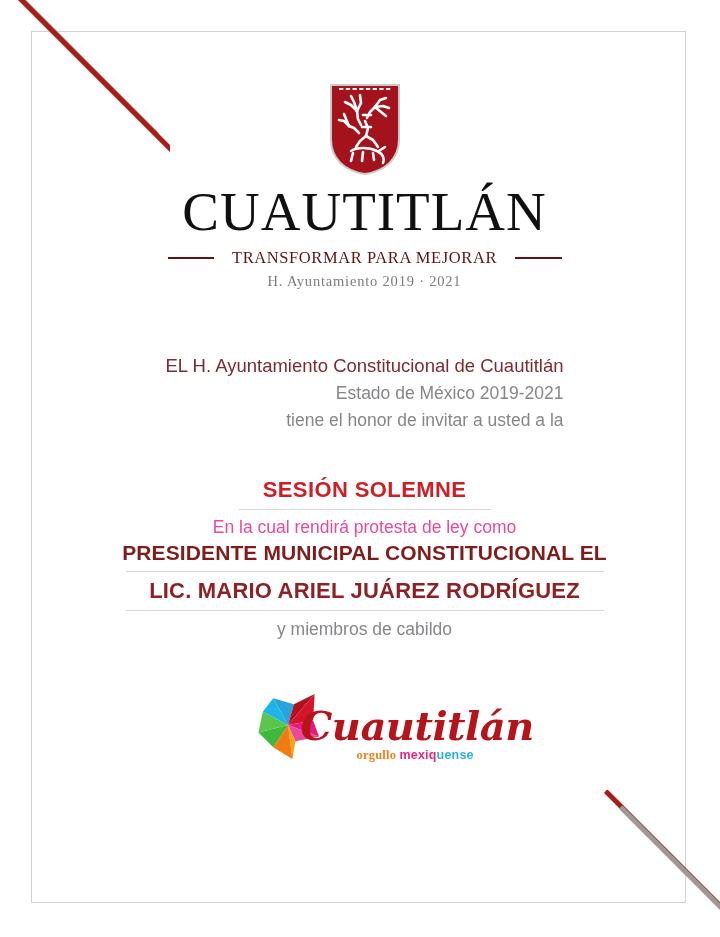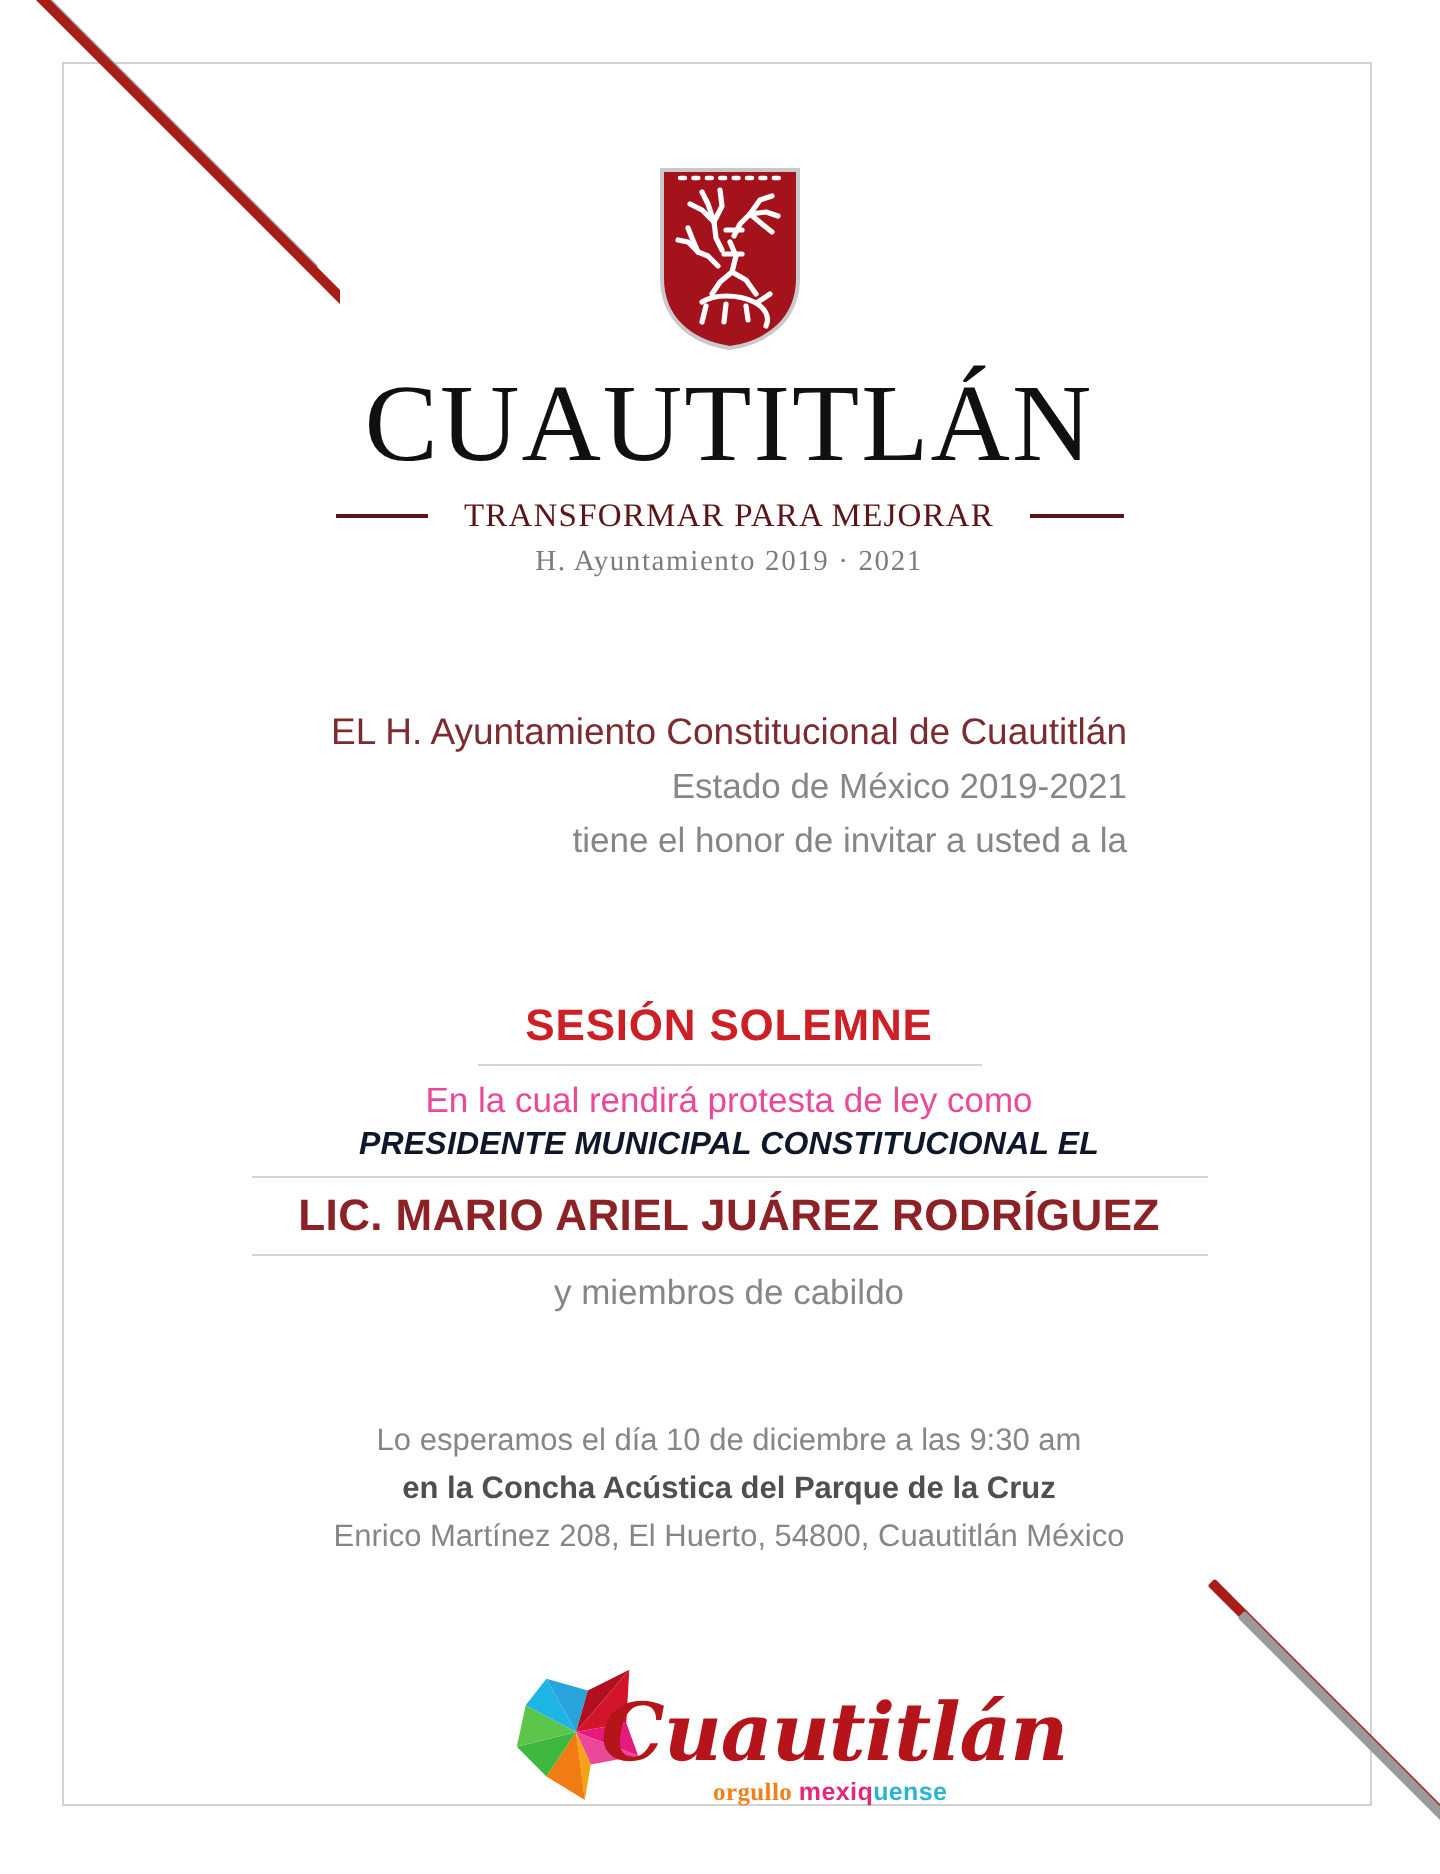--- a/index.html
+++ b/index.html
@@ -160,21 +160,21 @@
   }
   .intro-line-2,
   .intro-line-3 {
     font-size: 17.5px;
     color: #86868a;
     white-space: nowrap;
   }
 
   
   .session {
-    margin-top: 67px;
+    margin-top: 44px;
     display: flex;
     flex-direction: column;
     align-items: center;
     width: 100%;
   }
   .session-title {
     font-size: 22px;
     font-weight: bold;
     color: #cc2026;
     letter-spacing: 0.4px;
@@ -188,27 +188,26 @@
   .rule-w250 { width: 252px; }
   .rule-w480 { width: 478px; }
 
   .session-sub {
     font-size: 17.5px;
     color: #ec4899;
     margin-top: 7px;
     white-space: nowrap;
   }
   .session-role {
-    font-size: 16px;
-    font-weight: bold;
-    color: #0f172a;
+    font-size: 21px;
+    font-weight: bold;
+    color: #7f1d1d;
     letter-spacing: 0.1px;
     margin-top: 3px;
     white-space: nowrap;
-    font-style: italic;
   }
   .session-name {
     font-size: 22px;
     font-weight: bold;
     color: #8d2226;
     letter-spacing: 0.2px;
     margin-top: 6px;
     white-space: nowrap;
   }
   .session-members {
@@ -352,25 +351,20 @@
       <div class="session-sub">En la cual rendirá protesta de ley como</div>
       <div class="session-role">PRESIDENTE MUNICIPAL CONSTITUCIONAL EL</div>
 
       <div class="rule-thin rule-w480"></div>
       <div class="session-name">LIC. MARIO ARIEL JUÁREZ RODRÍGUEZ</div>
       <div class="rule-thin rule-w480"></div>
 
       <div class="session-members">y miembros de cabildo</div>
     </div>
 
-    <div class="details">
-      <div class="details-when">Lo esperamos el día 10 de diciembre a las 9:30 am</div>
-      <div class="details-venue">en la Concha Acústica del Parque de la Cruz</div>
-      <div class="details-address">Enrico Martínez 208, El Huerto, 54800, Cuautitlán México</div>
-    </div>
 
     <div class="brand">
       <svg class="brand-star" viewBox="0 0 100 100">
         <g>
           <path d="M50 50 L30 14 L58 22 Z" fill="#29a3dc"></path>
           <path d="M50 50 L58 22 L86 8 Z" fill="#b01020"></path>
           <path d="M50 50 L86 8 L84 44 Z" fill="#d3152a"></path>
           <path d="M50 50 L84 44 L92 66 Z" fill="#e6197c"></path>
           <path d="M50 50 L92 66 L60 72 Z" fill="#ec4899"></path>
           <path d="M50 50 L60 72 L56 96 Z" fill="#f5a316"></path>

